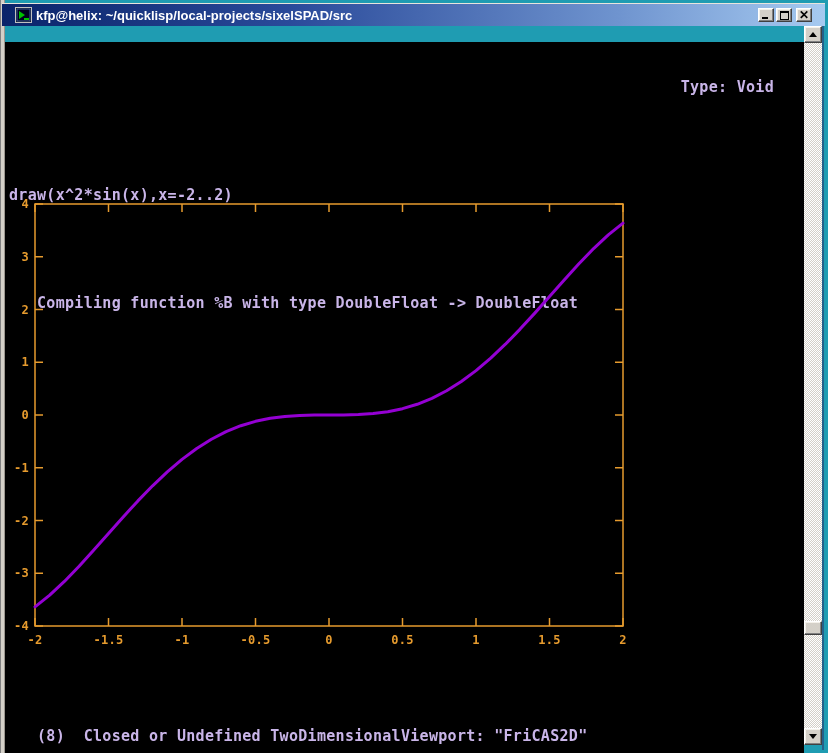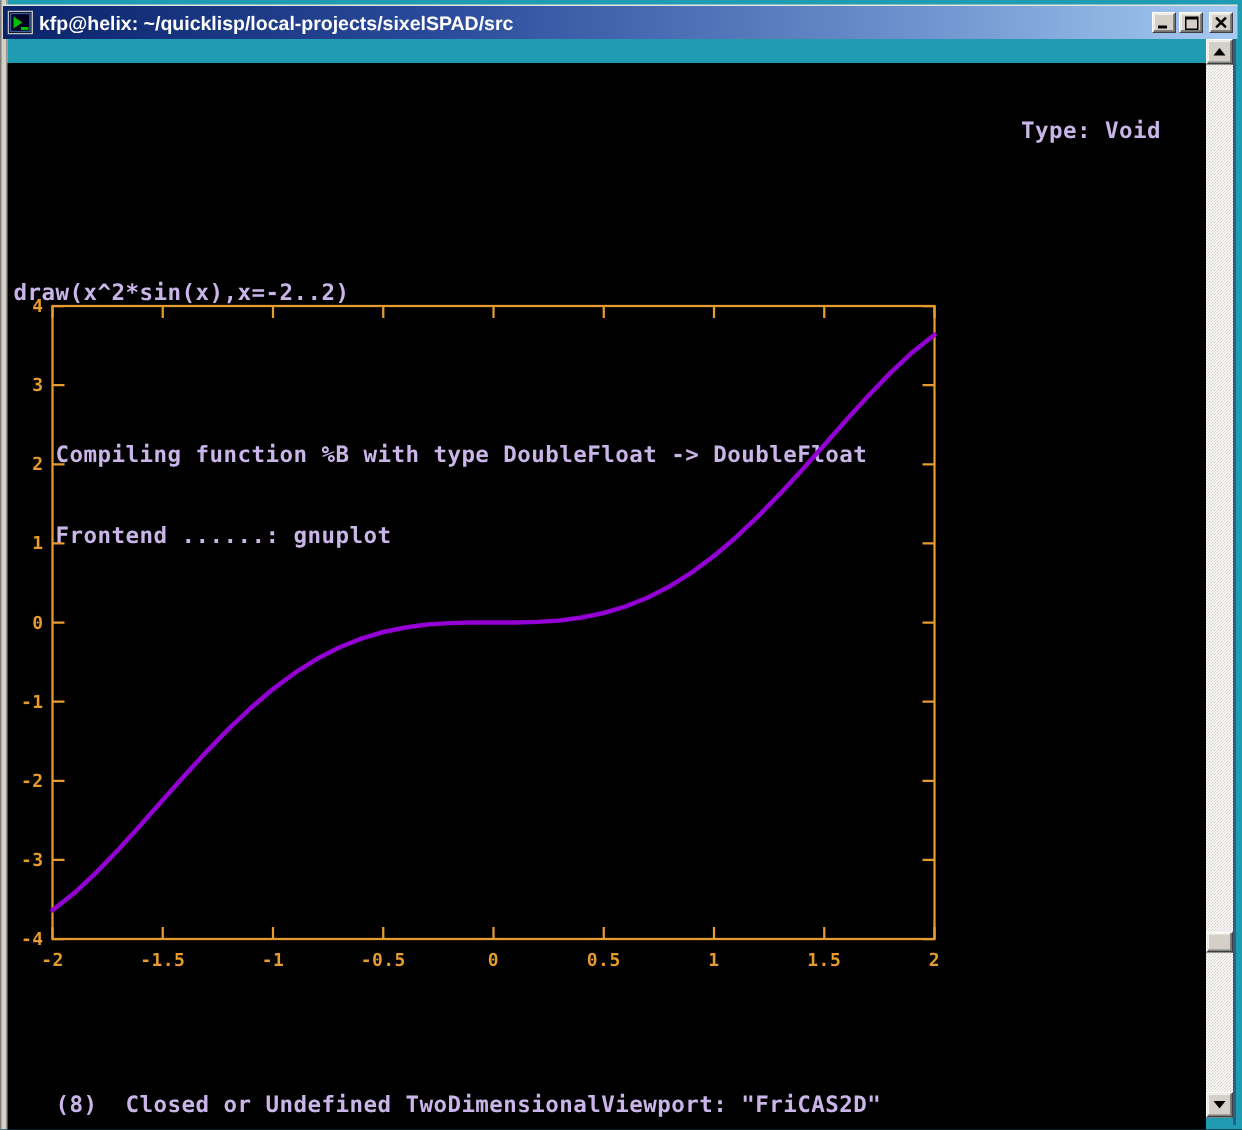--- a/index.html
+++ b/index.html
@@ -8,21 +8,21 @@
     background:#1f9cb2; 
     font-family:"DejaVu Sans Mono","Liberation Mono",monospace;
   }
   
   #left-border{position:absolute;left:0;top:0;bottom:0;width:5px;
     background:#d4d0c8;border-left:1px solid #808080;border-right:1px solid #9a968e;box-sizing:border-box;}
   #titlebar{
     position:absolute;left:2px;top:3px;right:3px;height:23px;
     background:linear-gradient(90deg,#0a246a 0%,#2a4a9a 35%,#6f94cf 75%,#a6caf0 100%);
     border-top:1px solid #e8e4dc;
-    display:flex;align-items:center;box-sizing:border-box;padding:0 3px;
+    display:flex;align-items:center;box-sizing:border-box;padding:0 13px;
   }
   #title-icon{width:17px;height:16px;margin-right:4px;flex:0 0 auto;}
   #title-text{
     color:#ffffff;font-family:"Liberation Sans","DejaVu Sans",sans-serif;
     font-weight:bold;font-size:13px;white-space:nowrap;overflow:hidden;flex:1 1 auto;
   }
   .win-btn{
     width:16px;height:14px;margin-left:2px;flex:0 0 auto;
     background:#d4d0c8;border:1px solid;border-color:#ffffff #404040 #404040 #ffffff;
     box-shadow:inset -1px -1px 0 #808080,inset 1px 1px 0 #f4f1ea;
@@ -89,21 +89,20 @@
     <span class="glyph-close">✕</span>
   </div>
 </div>
 
 <div id="term">
   <div class="tline right">Type: Void</div>
   <div class="tline"></div>
   <div class="tline">draw(x^2*sin(x),x=-2..2)</div>
   <div class="tline"></div>
   <div class="tline">   Compiling function %B with type DoubleFloat -&gt; DoubleFloat</div>
-  <div class="tline">   Frontend ......: gnuplot</div>
 
   <svg id="plot" width="660" height="500" viewBox="0 0 660 500">
       <rect x="30" y="32" width="588" height="422" fill="none" stroke="#e69b2e" stroke-width="1.5"></rect>
       <line x1="30" y1="454" x2="30" y2="446" stroke="#e69b2e" stroke-width="1.5"></line>
       <line x1="30" y1="32" x2="30" y2="40" stroke="#e69b2e" stroke-width="1.5"></line>
       <text x="30" y="472" fill="#e69b2e" font-size="12px" text-anchor="middle" font-family="&quot;DejaVu Sans Mono&quot;,monospace">-2</text>
       <line x1="103.5" y1="454" x2="103.5" y2="446" stroke="#e69b2e" stroke-width="1.5"></line>
       <line x1="103.5" y1="32" x2="103.5" y2="40" stroke="#e69b2e" stroke-width="1.5"></line>
       <text x="103.5" y="472" fill="#e69b2e" font-size="12px" text-anchor="middle" font-family="&quot;DejaVu Sans Mono&quot;,monospace">-1.5</text>
       <line x1="177" y1="454" x2="177" y2="446" stroke="#e69b2e" stroke-width="1.5"></line>

